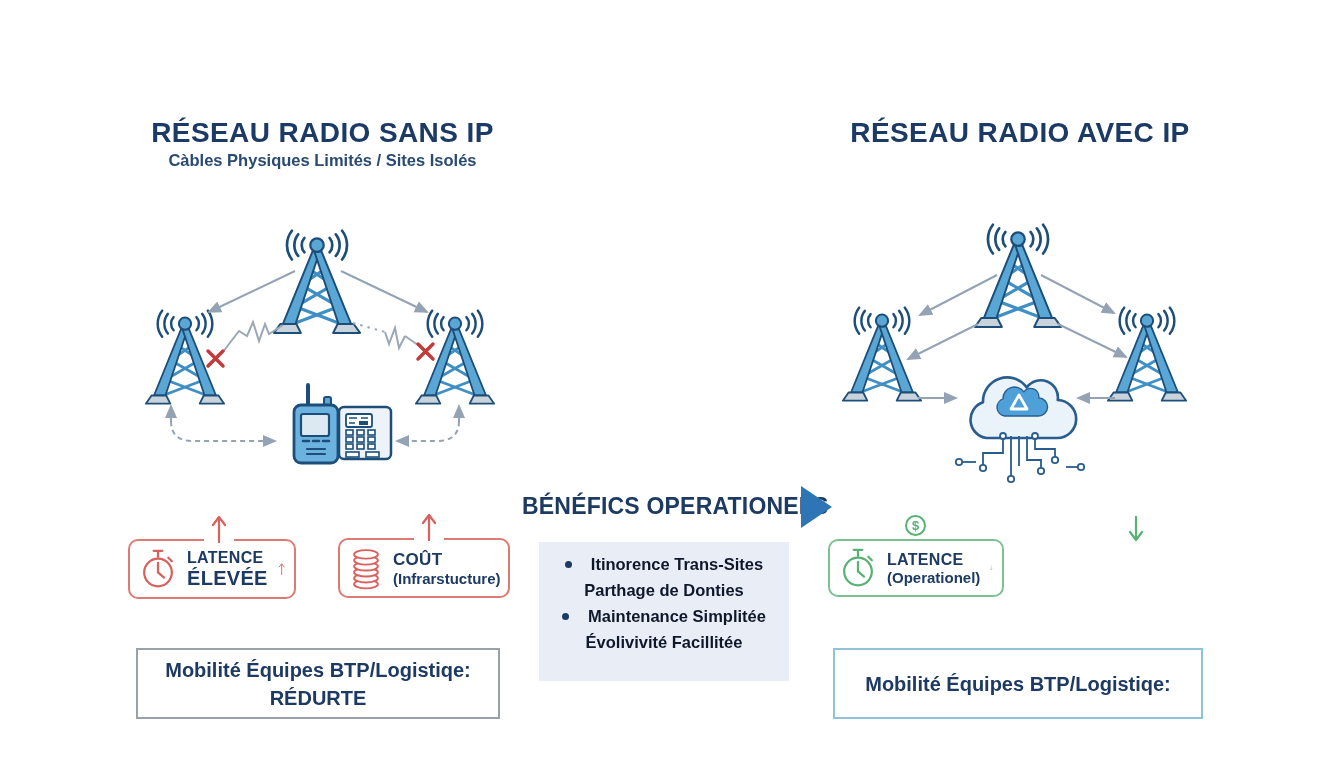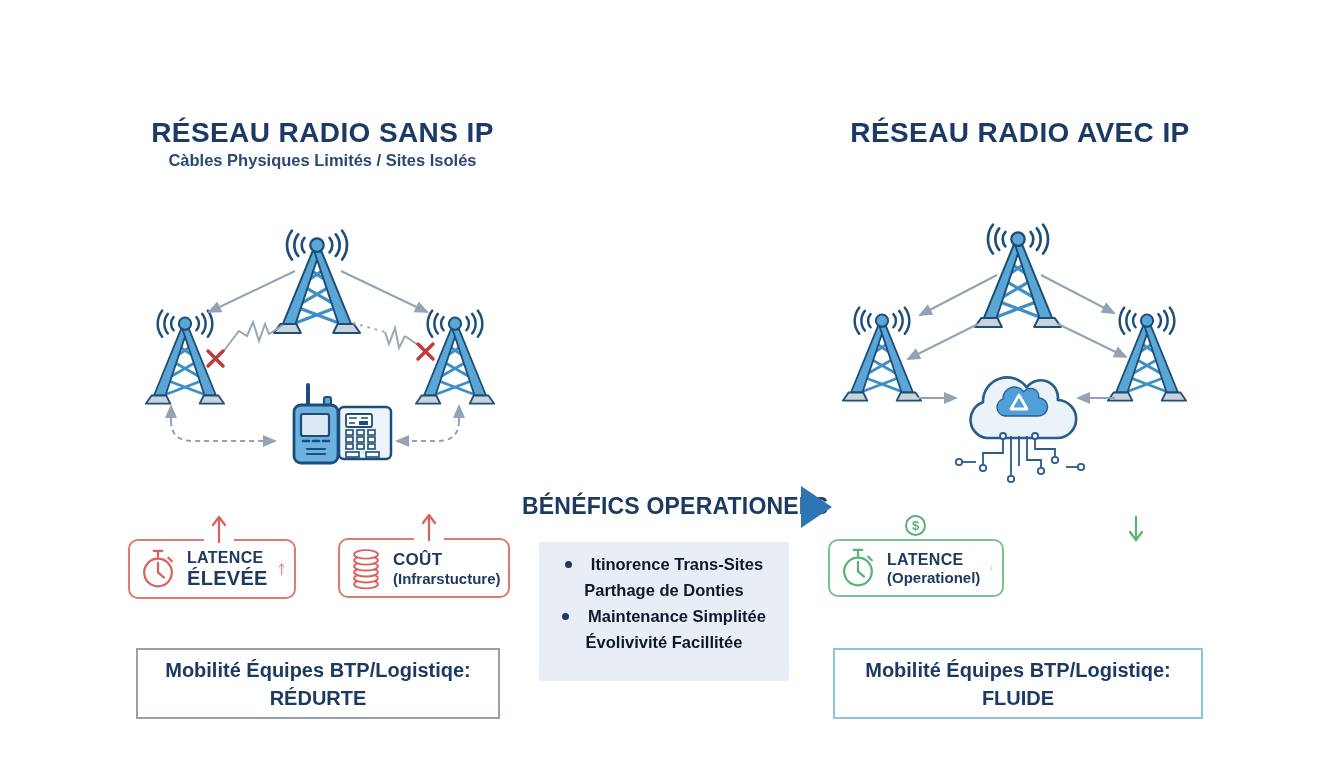--- a/index.html
+++ b/index.html
@@ -326,16 +326,15 @@
       </g>
     </svg>
   </div>
 
   <div class="mobility-box gray" style="left:136px;top:612px;width:364px;height:71px;">
     <span>Mobilité Équipes BTP/Logistiqe:</span>
     <span>RÉDURTE</span>
   </div>
   <div class="mobility-box blue" style="left:833px;top:612px;width:370px;height:71px;">
     <span>Mobilité Équipes BTP/Logistiqe:</span>
-    <span>FLUIDE</span>
   </div>
 
 </div>
 
 </body></html>

